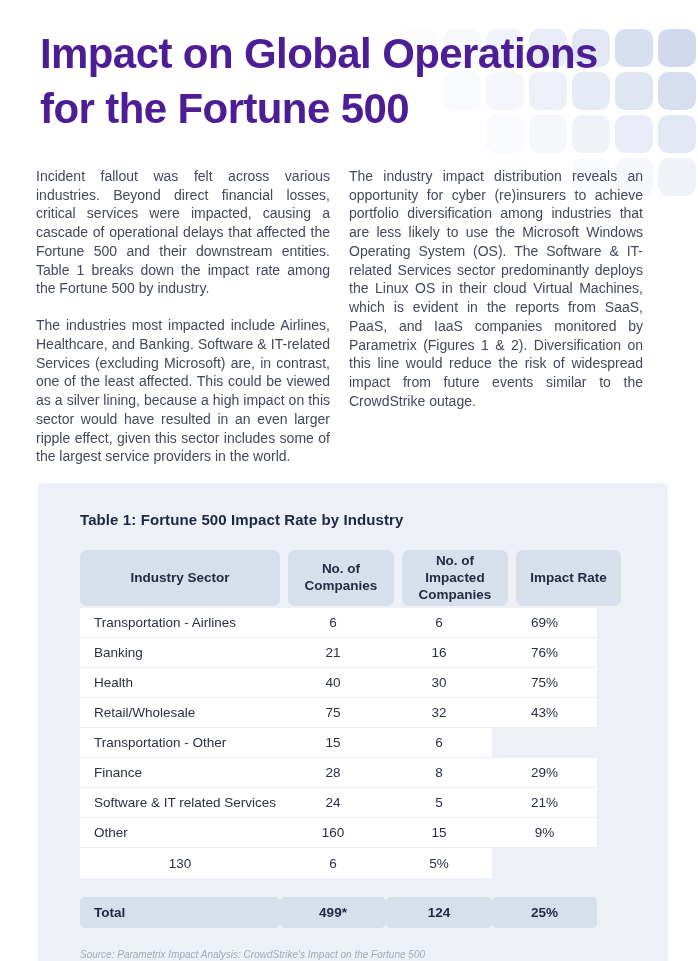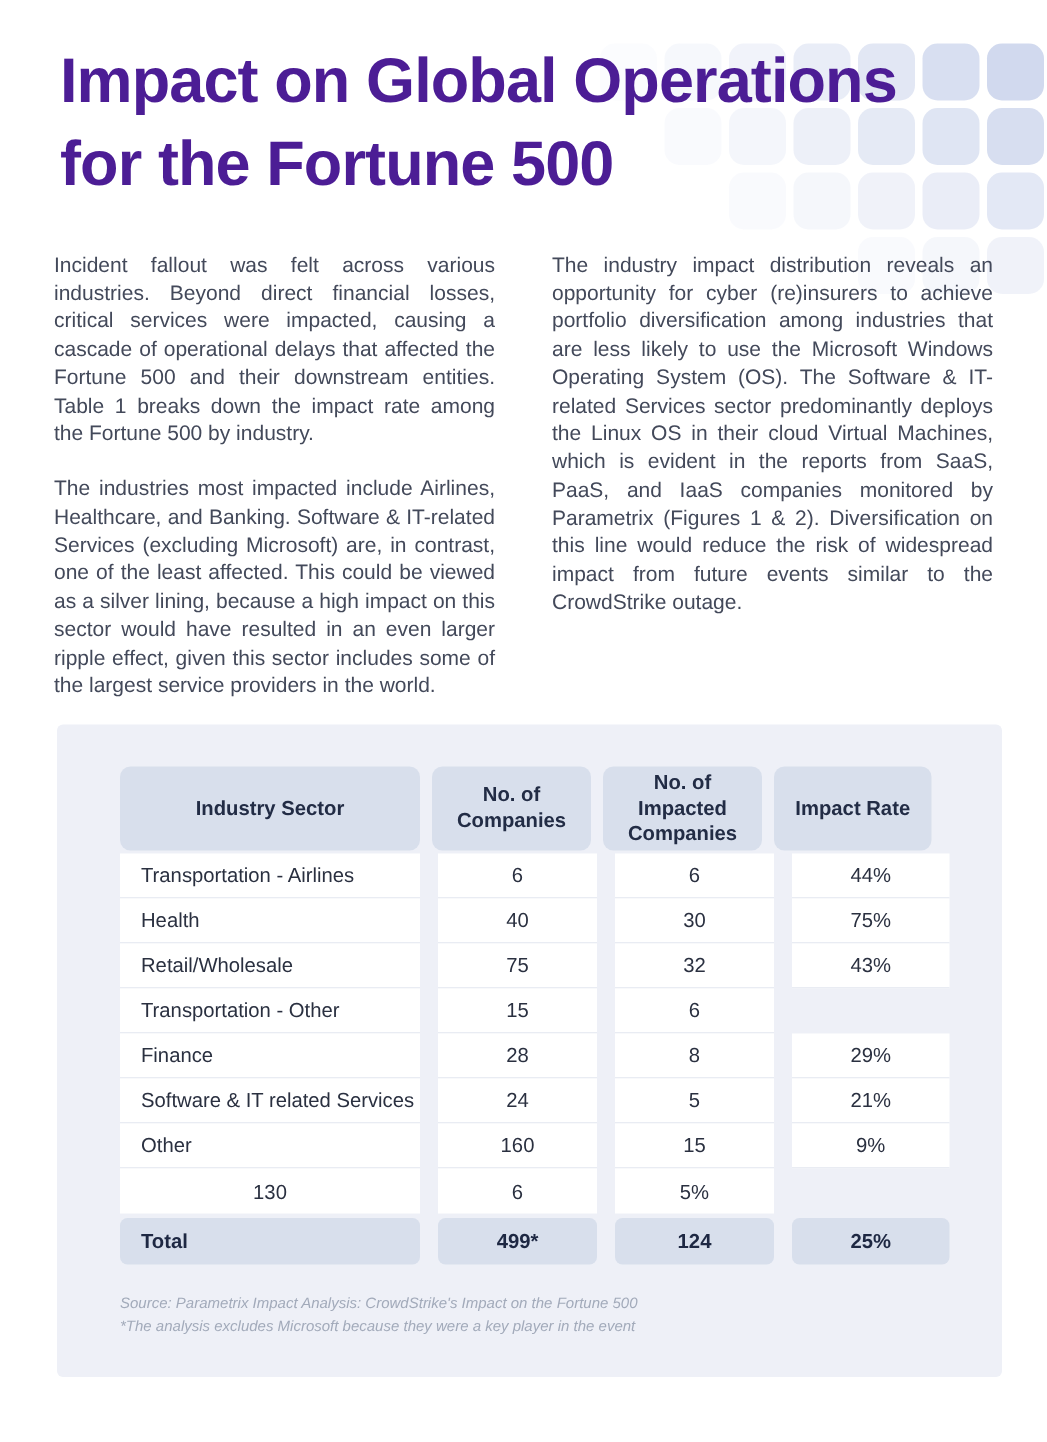--- a/index.html
+++ b/index.html
@@ -9,45 +9,45 @@
 
   
   .deco { position:absolute; top:0; right:0; width:300px; height:175px; z-index:0; }
 
   
   h1.title { position:relative; z-index:2; margin:26px 40px 0 40px;
              font-size:42px; line-height:1.32; font-weight:700;
              letter-spacing:-0.6px; color:#4c1d95; }
 
   
-  .columns { position:relative; z-index:2; display:flex; gap:38px; margin:30px 36px 0 36px; }
+  .columns { position:relative; z-index:2; display:flex; gap:19px; margin:30px 36px 0 36px; }
   .col { width:294px; }
   .col p { font-size:14px; line-height:1.34; color:#43495a; text-align:justify; }
   .col p + p { margin-top:18px; }
 
   
   .card { position:relative; z-index:2; margin:17px 30px 0 38px; width:630px;
           background:#eef0f7; border-radius:4px; padding:28px 46px 26px 42px; }
   .caption { font-size:15px; font-weight:700; color:#1c2743; margin-bottom:22px; letter-spacing:0.1px; }
 
   .grid { display:grid; grid-template-columns:200px 106px 106px 105px; column-gap:8px; }
   .hcell { background:#d8dfec; border-radius:7px; height:56px;
            display:flex; align-items:center; justify-content:center; text-align:center;
            font-size:13.5px; font-weight:700; color:#222c45; line-height:1.25; padding:0 8px; }
   #thead { margin-bottom:2px; }
 
-  .row { display:grid; grid-template-columns:200px 106px 106px 105px; column-gap:12px; }
+  .row { display:grid; grid-template-columns:200px 106px 106px 105px; column-gap:0; }
   .cell { background:#ffffff; height:30px; display:flex; align-items:center; justify-content:center;
           font-size:13.5px; color:#2a3040; border-bottom:1px solid #e9ecf3; }
   .row:last-child .cell { border-bottom:none; }
   .cell.first { justify-content:flex-start; padding-left:14px; }
 
   #ttotal { margin-top:3px; }
   .tcell { background:#d8dfec; border-radius:5px; height:31px; display:flex; align-items:center;
-           justify-content:center; font-size:13.5px; font-weight:700; color:#1e2843; }
+           justify-content:center; font-size:13.5px; font-weight:700; color:#1e2843;margin-top:16px; }
   .tcell.first { justify-content:flex-start; padding-left:14px; }
 
   .source { margin:20px 0 0 0; font-style:italic; font-size:10px; line-height:1.45;
             color:#a2aaba; }
   .source + .source { margin-top:0; }
 </style>
 </head>
 <body>
 
 <div class="page">
@@ -84,32 +84,39 @@
     <div class="col">
       <p>Incident fallout was felt across various industries. Beyond direct financial losses, critical services were impacted, causing a cascade of operational delays that affected the Fortune 500 and their downstream entities. Table 1 breaks down the impact rate among the Fortune 500 by industry.</p>
       <p>The industries most impacted include Airlines, Healthcare, and Banking. Software &amp; IT-related Services (excluding Microsoft) are, in contrast, one of the least affected. This could be viewed as a silver lining, because a high impact on this sector would have resulted in an even larger ripple effect, given this sector includes some of the largest service providers in the world.</p>
     </div>
     <div class="col">
       <p>The industry impact distribution reveals an opportunity for cyber (re)insurers to achieve portfolio diversification among industries that are less likely to use the Microsoft Windows Operating System (OS). The Software &amp; IT-related Services sector predominantly deploys the Linux OS in their cloud Virtual Machines, which is evident in the reports from SaaS, PaaS, and IaaS companies monitored by Parametrix (Figures 1 &amp; 2). Diversification on this line would reduce the risk of widespread impact from future events similar to the CrowdStrike outage.</p>
     </div>
   </div>
 
   <section class="card">
+    <div class="caption">Table 1: Fortune 500  Impact Rate by Industry</div>
     <div class="grid" id="thead">
         <div class="hcell">Industry Sector</div>
         <div class="hcell">No. of Companies</div>
         <div class="hcell">No. of Impacted Companies</div>
         <div class="hcell">Impact Rate</div>
       </div>
     <div id="tbody">
         <div class="row">
           <div class="cell first">Transportation - Airlines</div>
           <div class="cell">6</div>
           <div class="cell">6</div>
-          <div class="cell">44%</div>
+          <div class="cell">69%</div>
+        </div>
+        <div class="row">
+          <div class="cell first">Banking</div>
+          <div class="cell">21</div>
+          <div class="cell">16</div>
+          <div class="cell">76%</div>
         </div>
         <div class="row">
           <div class="cell first">Health</div>
           <div class="cell">40</div>
           <div class="cell">30</div>
           <div class="cell">75%</div>
         </div>
         <div class="row">
           <div class="cell first">Retail/Wholesale</div>
           <div class="cell">75</div>

